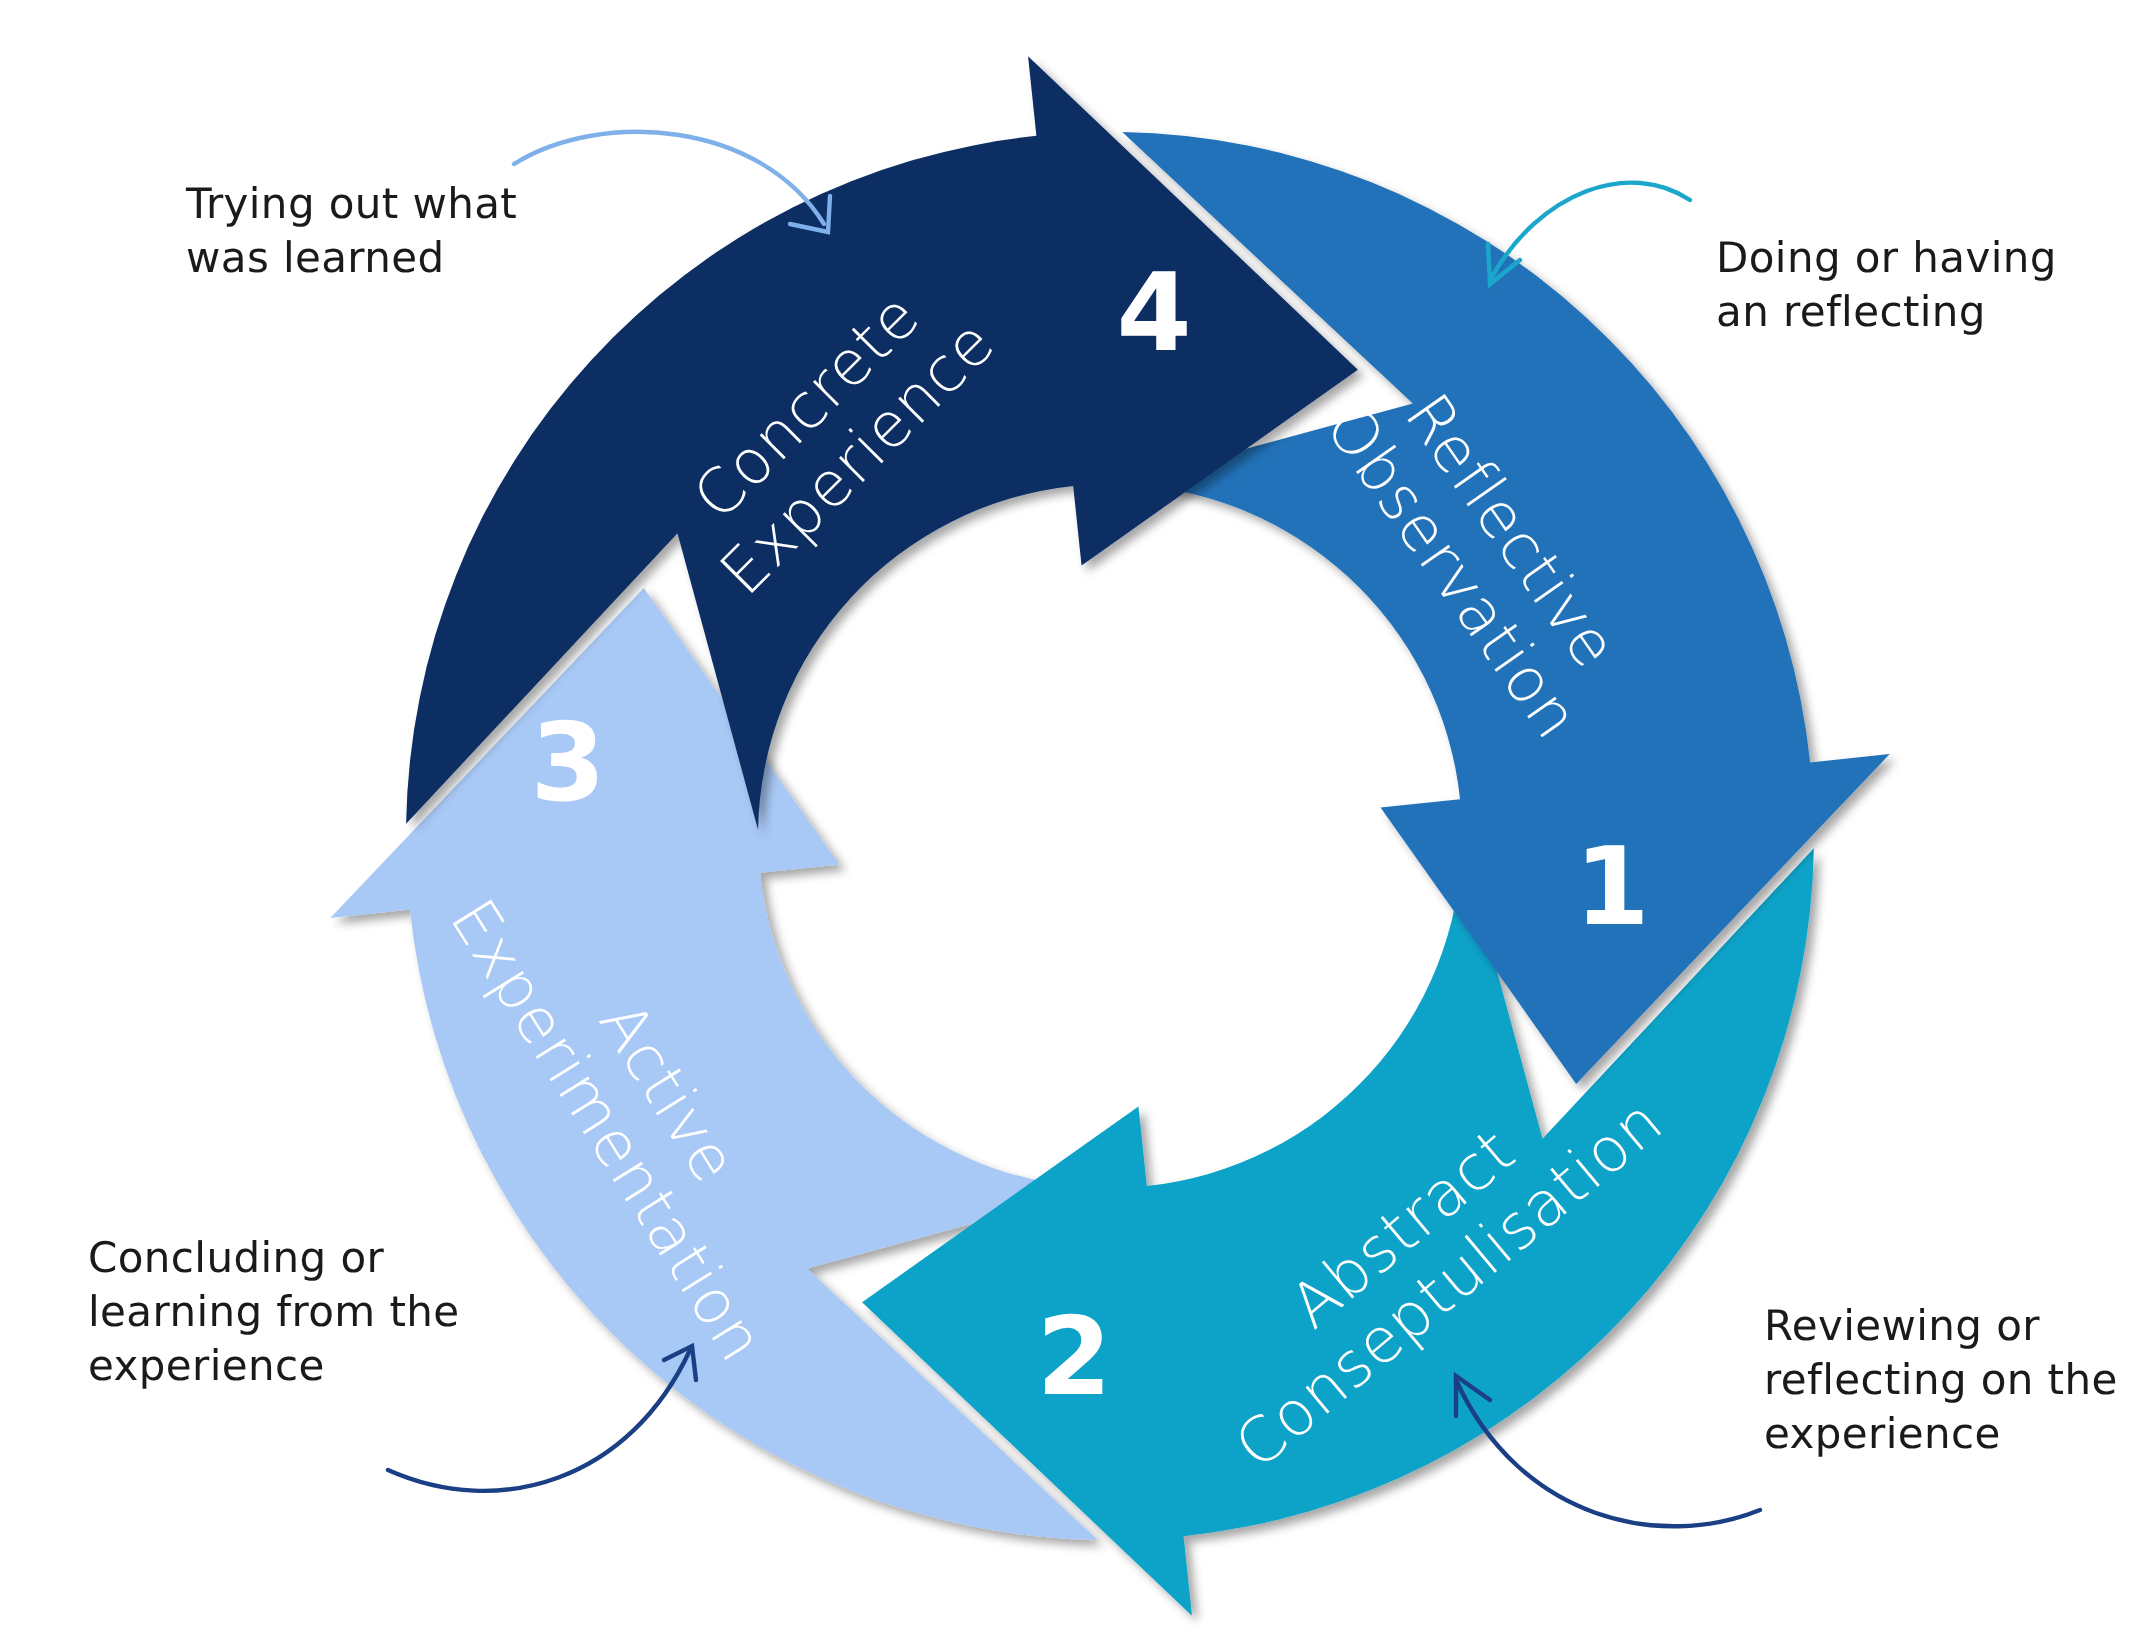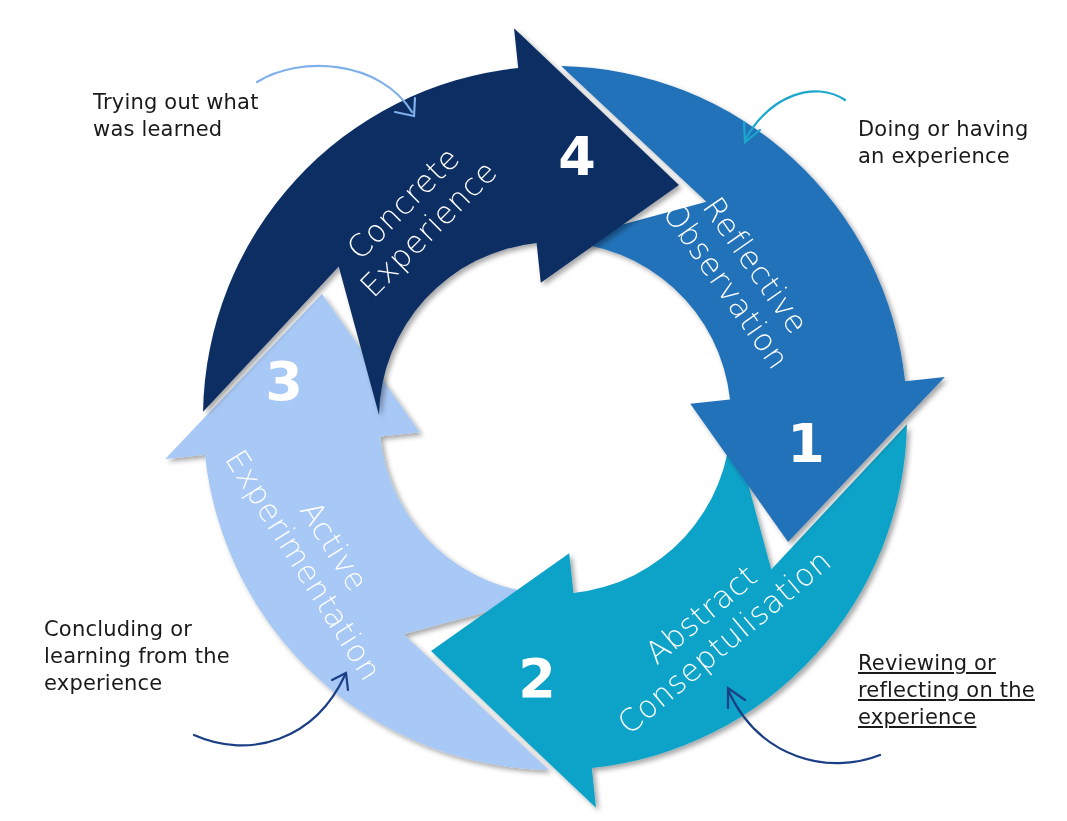--- a/index.html
+++ b/index.html
@@ -61,21 +61,21 @@
     <path class="annot-arrow" id="arr-conc" d="M 194 735 C 250 760, 315 740, 345 675" stroke="#1b3f85"></path>
     <path class="annot-arrow" id="arr-conc-head" d="M 332 680 L 346 673 L 348 690" stroke="#1b3f85"></path>
   </g>
   <g>
     <path class="annot-arrow" id="arr-try" d="M 257 82 C 300 55, 380 60, 412 112" stroke="#7fb0ea"></path>
     <path class="annot-arrow" id="arr-try-head" d="M 395 112 L 414 116 L 415 98" stroke="#7fb0ea"></path>
   </g>
 </svg>
 
 <div class="note" style="left:858px; top:116px;">Doing or having
-an experience</div>
-<div class="note" style="left:858px; top:650px;text-decoration:underline;">Reviewing or
+an reflecting</div>
+<div class="note" style="left:882px; top:650px;">Reviewing or
 reflecting on the
 experience</div>
 <div class="note" style="left:44px; top:616px;">Concluding or
 learning from the
 experience</div>
 <div class="note" style="left:93px; top:89px;">Trying out what
 was learned</div>
 
 </body></html>

